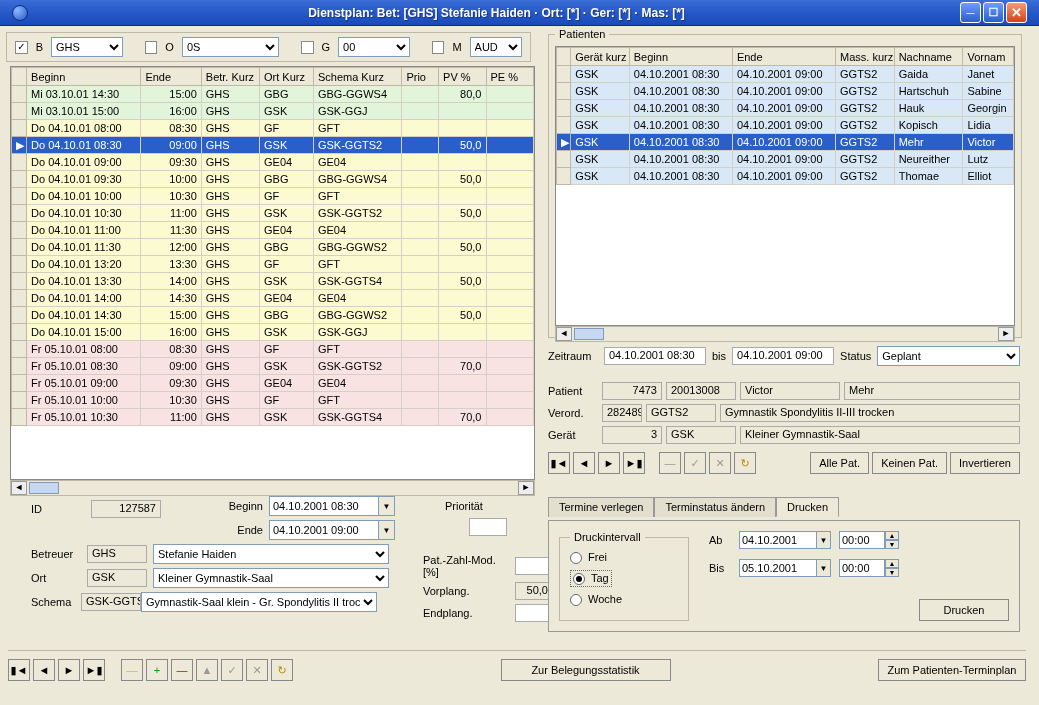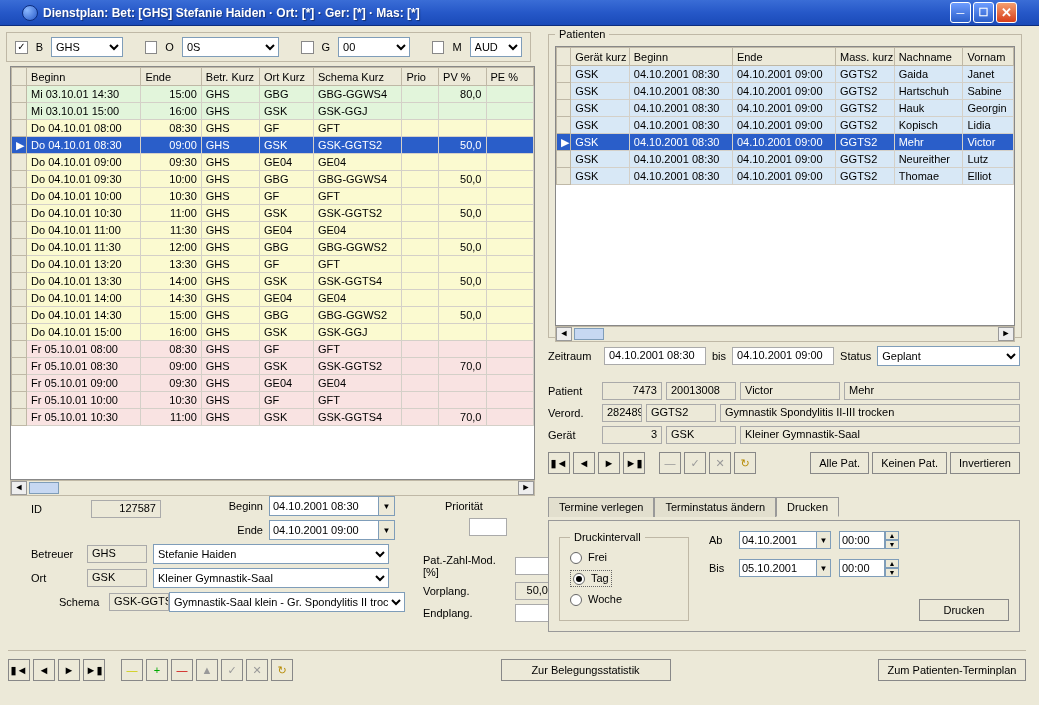--- a/index.html
+++ b/index.html
@@ -1,17 +1,17 @@
 <!DOCTYPE html>
 <html><head>
 <meta charset="utf-8">
 <style>
   * { box-sizing: border-box; margin: 0; padding: 0; }
   body { font-family: Tahoma, Arial, sans-serif; font-size: 11px; background: #ece9d8; width: 1039px; height: 705px; overflow: hidden; }
-  .titlebar { height: 26px; background: linear-gradient(to bottom, #3a6dd6 0%, #2658c8 50%, #1a4ab8 100%); display: flex; align-items: center; padding: 0 22px; color: white; font-weight: bold; border-bottom: 1px solid #0d2d7d; }
+  .titlebar { height: 26px; background: linear-gradient(to bottom, #3a6dd6 0%, #2658c8 50%, #1a4ab8 100%); display: flex; align-items: center; padding: 0 12px; color: white; font-weight: bold; border-bottom: 1px solid #0d2d7d; text-align: center; }
   .titlebar .icon { width: 16px; height: 16px; border-radius: 50%; background: radial-gradient(circle at 30% 30%, #8ab8ff, #2658c8); border:1px solid #0d2d7d; margin-right: 5px; }
   .titlebar .title { flex: 1; font-size: 12px; text-shadow: 1px 1px 1px rgba(0,0,0,0.4); }
   .win-btns { display:flex; gap:2px; }
   .win-btn { width:21px; height:21px; border-radius:3px; border:1px solid #fff; display:flex; align-items:center; justify-content:center; font-weight:bold; font-family:Arial; }
   .win-min, .win-max { background: linear-gradient(to bottom,#6e9dff,#2a5ec9); color:white; }
   .win-close { background: linear-gradient(to bottom,#f49f6f,#d83e1a); color:white; font-size:13px; }
   .container { padding: 6px; position:relative; }
   .filter-row { display:flex; gap:8px; align-items:center; padding:4px 8px; border:1px solid #bfb8a6; background:#ece9d8; margin-bottom:4px; }
   .checkbox { width:13px; height:13px; border:1px solid #888; background:white; display:inline-flex; align-items:center; justify-content:center; font-size:10px; line-height:1; }
   select.combo { border:1px solid #7f9db9; height:20px; font-size:11px; background:white; }
@@ -506,21 +506,21 @@
         <div style="display:flex; align-items:center; gap:6px; margin-bottom:4px;">
           <span class="lbl">Betreuer</span>
           <span class="ro-field" style="width:60px;">GHS</span>
           <select class="combo" style="width:236px"><option>Stefanie Haiden</option></select>
         </div>
         <div style="display:flex; align-items:center; gap:6px; margin-bottom:4px;">
           <span class="lbl">Ort</span>
           <span class="ro-field" style="width:60px;">GSK</span>
           <select class="combo" style="width:236px"><option>Kleiner Gymnastik-Saal</option></select>
         </div>
-        <div style="display:flex; align-items:center; margin-left:28px;">
+        <div style="display:flex; align-items:center; ">
           <span class="lbl">Schema</span>
           <span class="ro-field" style="width:60px;">GSK-GGTS</span>
           <select class="combo" style="width:236px"><option>Gymnastik-Saal klein - Gr. Spondylitis II trocken</option></select>
         </div>
       </div>
       <div style="position:absolute; left:200px; top:0;">
         <div style="display:flex; align-items:center; gap:6px; margin-bottom:4px;">
           <span style="width:40px; text-align:right;">Beginn</span>
           <div class="datetime">
               <input value="04.10.2001 08:30" style="">

